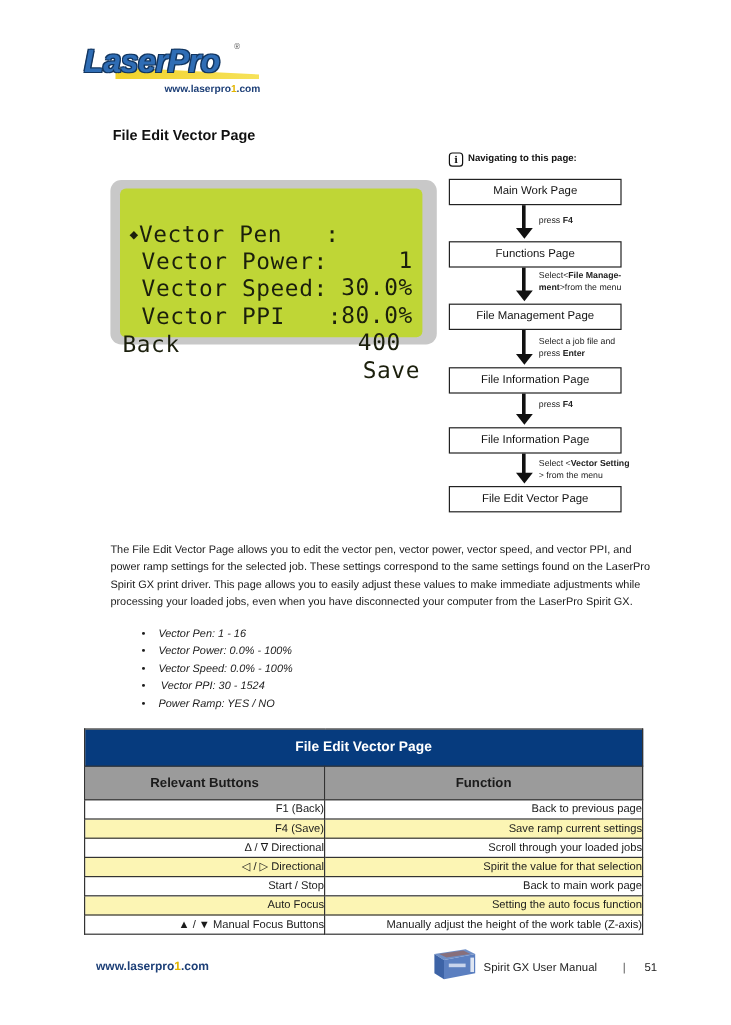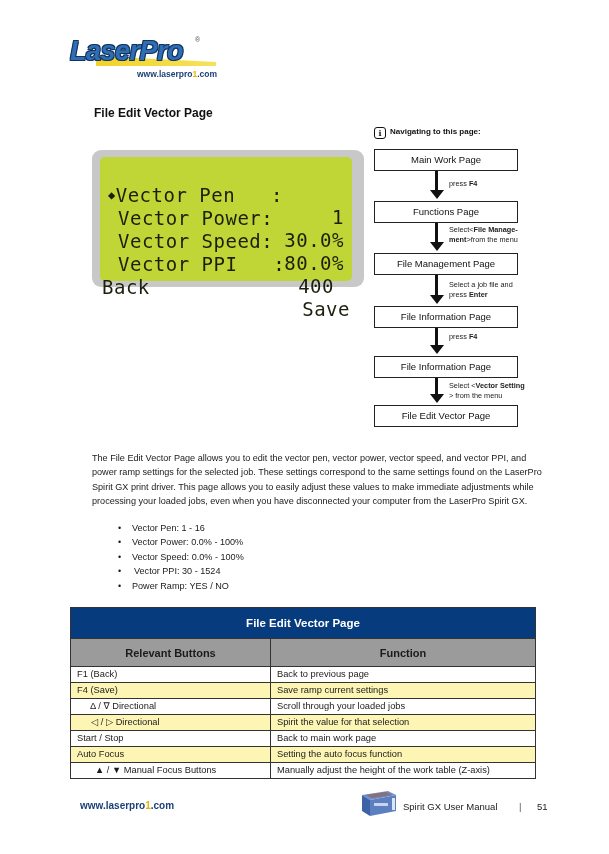--- a/index.html
+++ b/index.html
@@ -37,29 +37,29 @@
               font-size: 9.5px; line-height: 20px; text-align: center; color: #111; }
   .flow-arrow { position: absolute; left: 430px; width: 14px; }
   .flow-arrow .shaft { position: absolute; left: 5px; top: 0; width: 3px; background: #111; }
   .flow-arrow .head { position: absolute; left: 0; width: 0; height: 0; border-left: 7px solid transparent; border-right: 7px solid transparent; border-top: 9px solid #111; }
   .flow-note { position: absolute; left: 449px; font-size: 7.3px; line-height: 10px; color: #222; }
   .flow-note b { font-weight: bold; }
 
   
   #body-para { left: 92px; top: 451px; width: 450px; font-size: 9.1px; line-height: 14.4px; color: #1a1a1a; }
   #bullets { left: 118px; top: 521px; margin: 0; padding: 0; list-style: none; font-size: 9.1px; line-height: 14.4px; }
-  #bullets li { position: relative; padding-left: 14px; }
+  #bullets li { position: relative; padding-left: 14px; font-style: italic; }
   #bullets li::before { content: "•"; position: absolute; left: 0; }
 
   
   #ref-table { left: 70px; top: 607px; width: 466px; border-collapse: collapse; border: 1.5px solid #222; }
   #ref-table th, #ref-table td { border: 1px solid #333; }
   #ref-table .title-row th { background: #063b7e; color: #fff; height: 28px; font-size: 11.5px; font-weight: bold; text-align: center; }
   #ref-table .hdr-row th { background: #9b9b9b; color: #1b1b1b; height: 25px; font-size: 11px; font-weight: bold; text-align: center; }
-  #ref-table td { height: 15px; font-size: 9.3px; padding: 0 0 0 6px; color: #1b1b1b; line-height: 15px; }
+  #ref-table td { height: 15px; font-size: 9.3px; padding: 0 0 0 6px; color: #1b1b1b; line-height: 15px; text-align: right; }
   #ref-table tr.odd td { background: #ffffff; }
   #ref-table tr.even td { background: #fcf5b4; }
   #ref-table col.c1 { width: 200px; }
 
   
   #footer-url { left: 80px; top: 800px; font-size: 10px; font-weight: bold; color: #1d3f77; }
   #footer-url .l { color: #e3b500; }
   #machine { left: 358px; top: 789px; width: 40px; height: 30px; }
   #footer-manual { left: 403px; top: 801px; font-size: 9.5px; color: #222; }
   #footer-sep { left: 519px; top: 801px; font-size: 9.5px; color: #555; }

